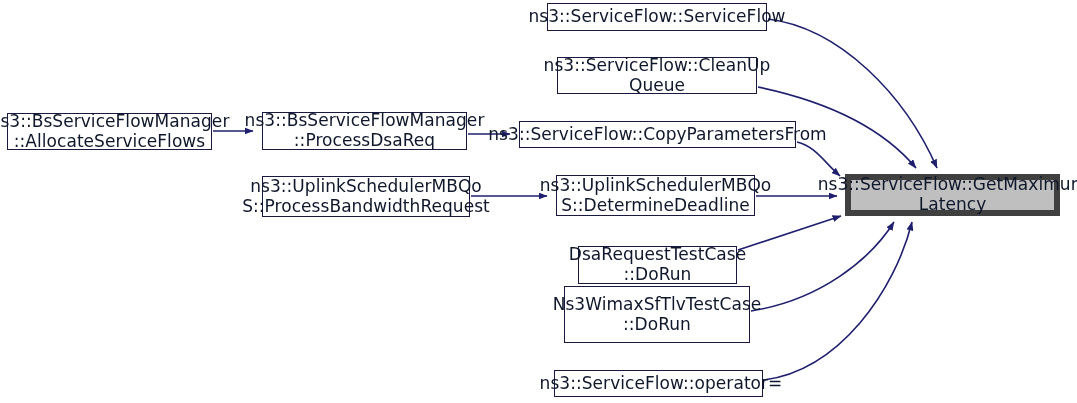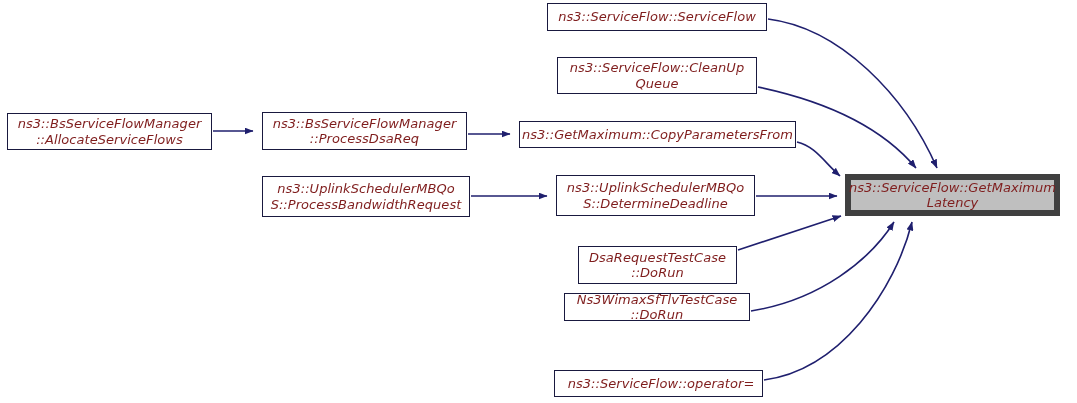--- a/index.html
+++ b/index.html
@@ -21,31 +21,30 @@
     top: 0;
     width: 1077px;
     height: 403px;
     pointer-events: none;
   }
   .node {
     position: absolute;
     box-sizing: border-box;
     border: 1px solid #19193f;
     background: #ffffff;
-    color: #7f1d1d;
+    color: #0f172a;
     display: flex;
     align-items: center;
     justify-content: center;
     text-align: center;
     line-height: 1.17;
-    font-size: 13px;
+    font-size: 17px;
     letter-spacing: 0.05px;
     white-space: pre-line;
     padding: 0 4px;
-    font-style: italic;
   }
   .node.highlight {
     background: #bfbfbf;
     border: 6px solid #404040;
   }
 </style>
 </head>
 <body>
 
 <div id="canvas">
@@ -87,29 +86,29 @@
 ::ProcessDsaReq</div>
 
   <div class="node" style="left:262px; top:176px; width:208px; height:41px;">ns3::UplinkSchedulerMBQo
 S::ProcessBandwidthRequest</div>
 
   <div class="node" style="left:547px; top:3px; width:220px; height:28px;">ns3::ServiceFlow::ServiceFlow</div>
 
   <div class="node" style="left:557px; top:57px; width:200px; height:37px;text-align:center;">ns3::ServiceFlow::CleanUp
 Queue</div>
 
-  <div class="node" style="left:519px; top:121px; width:277px; height:27px;">ns3::GetMaximum::CopyParametersFrom</div>
+  <div class="node" style="left:519px; top:121px; width:277px; height:27px;">ns3::ServiceFlow::CopyParametersFrom</div>
 
   <div class="node" style="left:556px; top:175px; width:199px; height:41px;">ns3::UplinkSchedulerMBQo
 S::DetermineDeadline</div>
 
   <div class="node" style="left:578px; top:246px; width:159px; height:38px;">DsaRequestTestCase
 ::DoRun</div>
 
-  <div class="node" style="left:564px; top:293px; width:186px; height:28px;">Ns3WimaxSfTlvTestCase
+  <div class="node" style="left:564px; top:286px; width:186px; height:57px;">Ns3WimaxSfTlvTestCase
 ::DoRun</div>
 
   <div class="node" style="left:554px; top:370px; width:209px; height:27px;padding-left:9px;">ns3::ServiceFlow::operator=</div>
 
   <div class="node highlight" style="left:845px; top:174px; width:215px; height:42px;">ns3::ServiceFlow::GetMaximum
 Latency</div>
 
 </div>
 
 </body></html>

